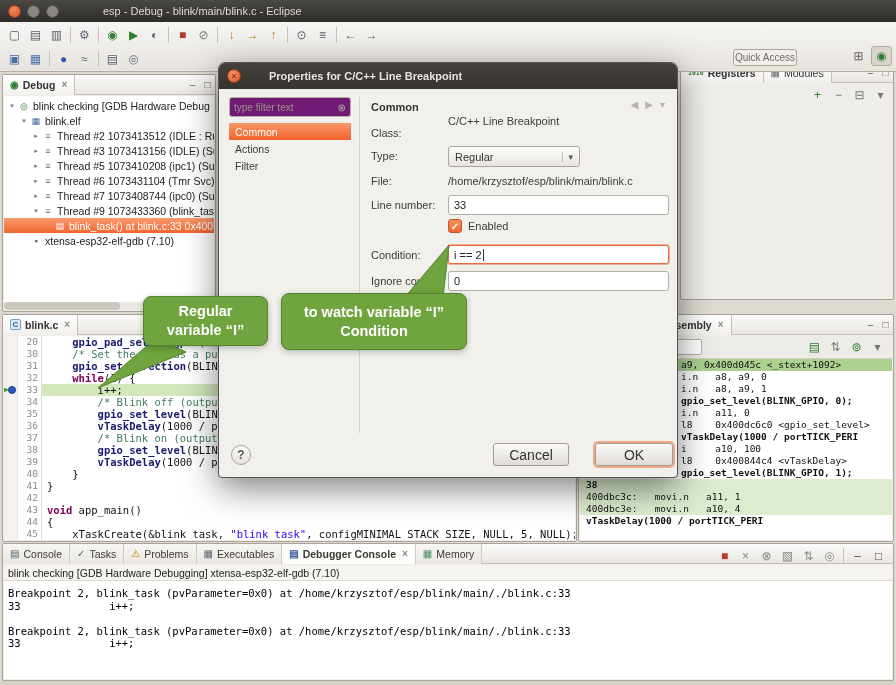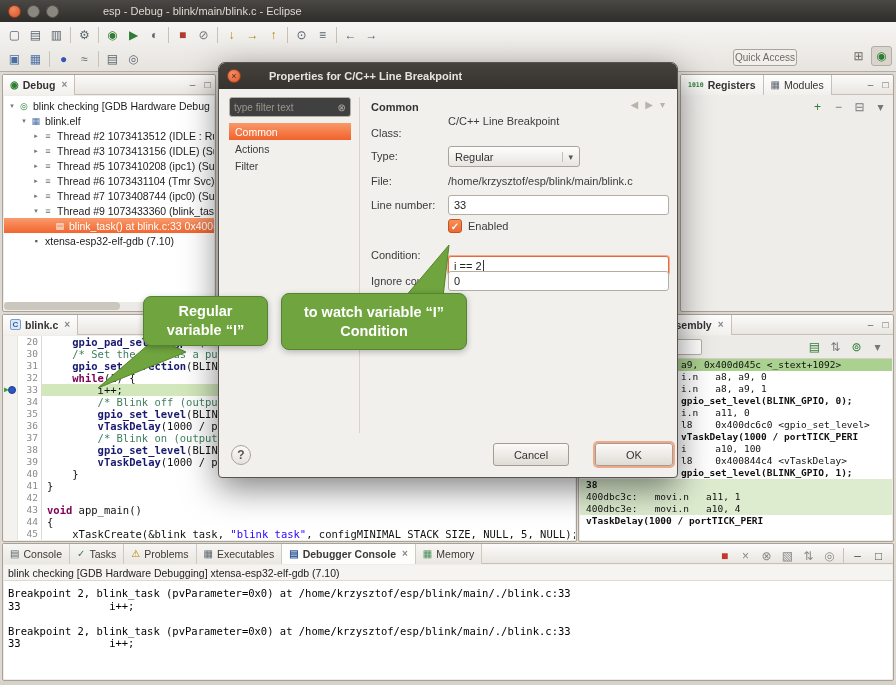--- a/index.html
+++ b/index.html
@@ -43,21 +43,21 @@
 .trow{display:flex;align-items:center;height:15px;font-size:10.5px;white-space:nowrap;color:#1c1c1c;overflow:hidden}
 .expander{width:10px;flex:none;font-size:7px;color:#777;text-align:center}
 .nicon{width:12px;flex:none;font-size:9px;text-align:center;margin:0 1px}
 .nlabel{padding-left:2px}
 .trow.sel{background:linear-gradient(#f99b6d,#f2652e);color:#fff}
 .trow.sel .nicon{color:#fff}
 .hscroll{position:absolute;left:1px;right:1px;bottom:1px;height:8px;background:#eceae6}
 .hscroll .thumb{width:55%;height:100%;background:#cbc6be;border-radius:4px}
 
 
-#right-panel{left:680px;top:74px;width:214px;height:238px}
+#right-panel{left:680px;top:62px;width:214px;height:238px}
 #right-tabs{display:flex;height:20px}
 #right-tools{position:absolute;right:2px;top:22px;display:flex}
 #right-body{position:absolute;left:1px;right:1px;top:42px;bottom:1px;background:#efedea}
 
 
 #editor-panel{left:2px;top:314px;width:575px;height:228px}
 #ed-body{position:absolute;left:1px;right:1px;top:21px;bottom:1px;background:#fff;overflow:hidden}
 .eline{display:flex;height:12px;line-height:12px;font-family:"DejaVu Sans Mono",monospace;font-size:10.5px;white-space:pre}
 .emark{width:14px;flex:none;position:relative;background:#f4f2ef;border-right:1px solid #e8e5e0}
 .enum{width:24px;flex:none;text-align:right;padding-right:3px;color:#8a8a8a;font-size:9.5px;background:#fff;border-right:1px solid #dedbd5}
@@ -88,39 +88,39 @@
 #console-desc{position:absolute;left:1px;right:1px;top:21px;height:16px;background:#f6f4f1;border-bottom:1px solid #ddd8d0;font-size:10.5px;color:#222;display:flex;align-items:center;padding-left:4px}
 #console-lines{position:absolute;left:1px;right:1px;top:37px;bottom:1px;background:#fff;font-family:"DejaVu Sans Mono",monospace;font-size:10.5px;padding:6px 0 0 4px;overflow:hidden}
 .cline{height:12.5px;line-height:12.5px;white-space:pre;color:#000}
 #bottom-trim{position:absolute;left:0;top:681px;width:896px;height:4px;background:#d6d2cb}
 
 
 #dialog{position:absolute;left:218px;top:62px;width:460px;height:416px;background:#f2f0ed;border:1px solid #58534c;border-radius:7px 7px 4px 4px;box-shadow:0 10px 34px rgba(0,0,0,.5);z-index:40}
 #dlg-titlebar{height:26px;background:linear-gradient(#45423e,#36332f);border-radius:6px 6px 0 0;display:flex;align-items:center;padding:0 8px}
 #dlg-close{width:14px;height:14px;border-radius:50%;background:radial-gradient(circle at 38% 32%,#f5906a,#dd5526);border:1px solid #9a3f1c;color:#581f08;font-size:9px;display:flex;align-items:center;justify-content:center;flex:none}
 #dlg-title{color:#e7e3dc;font-size:11px;font-weight:bold;margin-left:28px;white-space:nowrap}
-#dlg-filter{position:absolute;left:10px;top:34px;width:122px;height:20px;background:#404040;border:1px solid #b3ada3;border-radius:3px;display:flex;align-items:center;padding:0 4px;font-size:10px;color:#9a948b}
+#dlg-filter{position:absolute;left:10px;top:34px;width:122px;height:20px;background:#701a75;border:1px solid #b3ada3;border-radius:3px;display:flex;align-items:center;padding:0 4px;font-size:10px;color:#9a948b}
 #dlg-filter .clear{margin-left:auto;color:#b0aaa0;font-size:10px}
 #dlg-nav{position:absolute;left:10px;top:60px;width:122px}
 .dnav{height:17px;display:flex;align-items:center;padding-left:6px;font-size:10.5px;color:#3a3a3a}
 .dnav.sel{background:linear-gradient(#f8996a,#f1622c);color:#fff}
 #dlg-divider{position:absolute;left:140px;top:34px;bottom:44px;width:1px;background:#d8d3cb}
 .dsec{position:absolute;left:152px;top:38px;font-size:11px;font-weight:bold;color:#333}
 #dlg-histnav{position:absolute;right:12px;top:36px;display:flex;gap:7px;color:#b9b3a9;font-size:10px}
 .dlabel{position:absolute;left:152px;font-size:11px;color:#3b3b3b;white-space:nowrap}
 .dvalue{position:absolute;left:229px;font-size:11px;color:#3b3b3b;white-space:nowrap}
 .dinput{position:absolute;left:229px;width:221px;height:20px;background:#fff;border:1px solid #b3ada3;border-radius:3px;font-size:11px;color:#222;display:flex;align-items:center;padding:0 5px}
 .dinput.focus{border-color:#e8693c;box-shadow:0 0 0 1px rgba(240,119,70,.55)}
 .caret{width:1px;height:12px;background:#333;margin-left:1px}
 #dlg-type{position:absolute;left:229px;top:83px;width:132px;height:21px;background:linear-gradient(#fdfdfc,#e8e5e0);border:1px solid #aaa49a;border-radius:3px;font-size:11px;color:#333;display:flex;align-items:center;padding:0 6px}
 #dlg-type .arrow{margin-left:auto;border-left:1px solid #c4beb4;padding-left:5px;color:#555;font-size:9px}
 #dlg-check{position:absolute;left:229px;top:156px;width:14px;height:14px;border-radius:3px;background:linear-gradient(#f79159,#ee6830);border:1px solid #c2551f;color:#fff;font-size:10px;display:flex;align-items:center;justify-content:center;font-weight:bold}
 #dlg-check-label{position:absolute;left:249px;top:157px;font-size:11px;color:#3b3b3b}
 #dlg-help{position:absolute;left:12px;bottom:12px;width:20px;height:20px;border-radius:50%;border:1px solid #a9a399;background:linear-gradient(#fbfaf8,#e6e3dd);color:#555;font-size:12px;font-weight:bold;display:flex;align-items:center;justify-content:center}
-.dbtn{position:absolute;bottom:11px;height:23px;border:1px solid #a29c91;border-radius:3px;background:linear-gradient(#fbfaf8,#dfdcd5);font-size:11px;color:#333;display:flex;align-items:center;justify-content:center}
+.dbtn{position:absolute;bottom:11px;height:23px;border:1px solid #a29c91;border-radius:3px;background:linear-gradient(#fbfaf8,#dfdcd5);font-size:14px;color:#333;display:flex;align-items:center;justify-content:center}
 #dlg-cancel{right:108px;width:76px}
 #dlg-ok{right:4px;width:78px;box-shadow:0 0 0 2px rgba(240,119,70,.6)}
 
 
 .callout{position:absolute;z-index:56;background:var(--callout-green);border:1px solid var(--callout-green-dark);border-radius:8px;color:#fff;font-size:14.5px;font-weight:bold;text-align:center;display:flex;flex-direction:column;justify-content:center;line-height:1.3;box-shadow:0 2px 6px rgba(0,0,0,.25)}
 #callout1{left:143px;top:296px;width:125px;height:50px}
 #callout2{left:281px;top:293px;width:186px;height:57px}
 #arrows{position:absolute;left:0;top:0;z-index:55;pointer-events:none}
 </style>
 </head>
@@ -433,21 +433,21 @@
 
   <div class="dlabel" style="top:136px">Line number:</div>
   <div class="dinput" style="top:132px">
     <span>33</span>
   </div>
 
   <div id="dlg-check">✓</div>
   <div id="dlg-check-label">Enabled</div>
 
   <div class="dlabel" style="top:186px">Condition:</div>
-  <div class="dinput focus" style="top:193px;height:19px">
+  <div class="dinput focus" style="top:182px;height:19px">
     <span>i == 2</span>
     <span class="caret"></span>
   </div>
 
   <div class="dlabel" style="top:212px">Ignore count:</div>
   <div class="dinput" style="top:208px">
     <span>0</span>
   </div>
 
   <div id="dlg-help">?</div>

